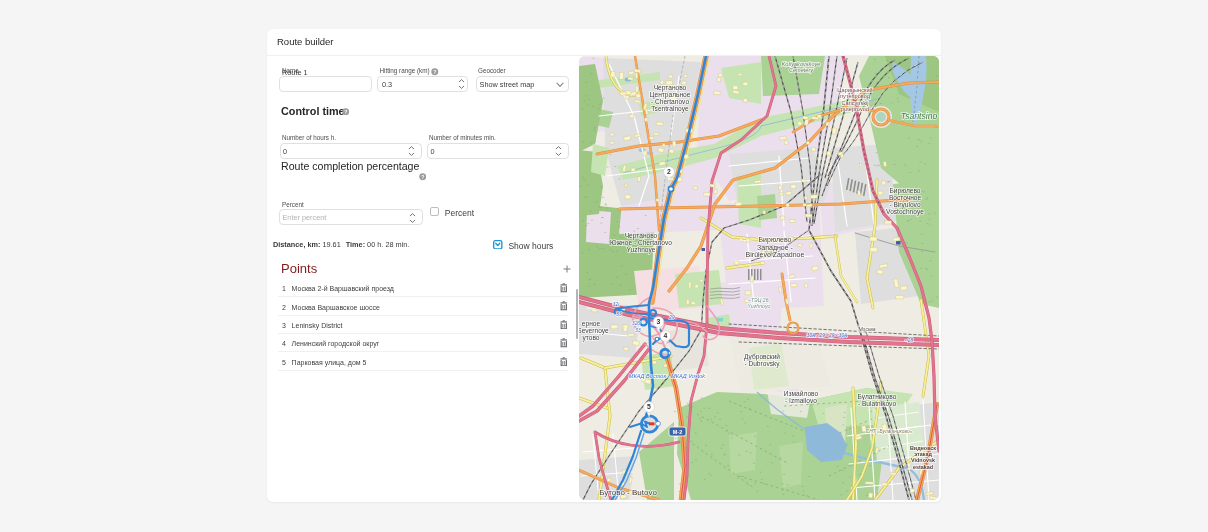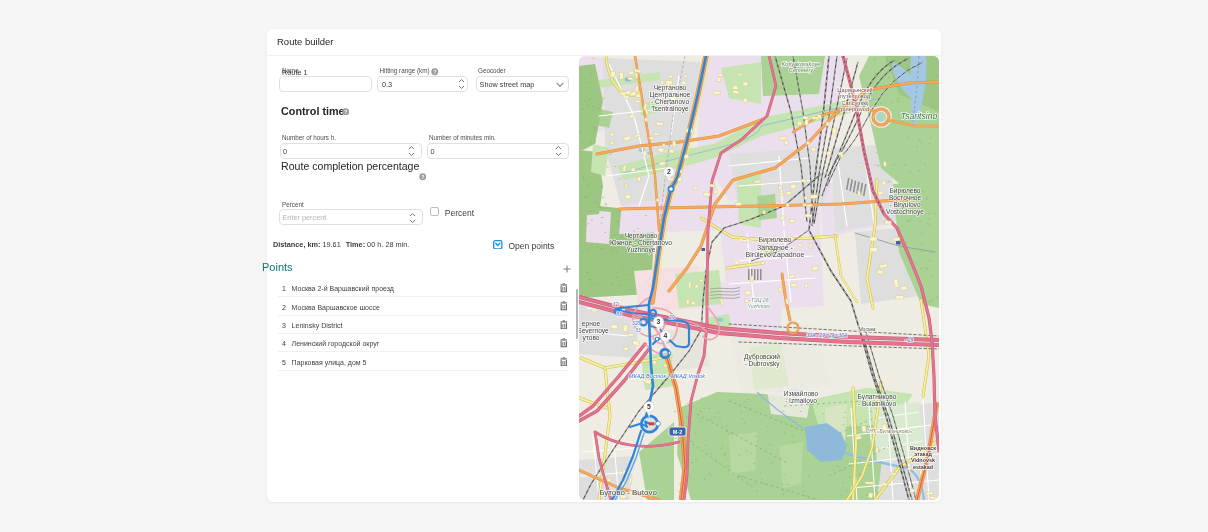--- a/index.html
+++ b/index.html
@@ -65,23 +65,23 @@
     <path d="M1.2,8.2 L3.5,10.4 L5.8,8.2" stroke="#6e6e6e" stroke-width="0.95" fill="none" stroke-linecap="round" stroke-linejoin="round"></path>
   </svg>
 <div style="position:absolute;left:430px;top:207.3px;width:8.6px;height:8.6px;border:1px solid #bdbdbd;border-radius:2px;background:#fff"></div>
 <div style="position:absolute;left:444.8px;top:208.3px;font-size:8.5px;color:#3c3c3c">Percent</div>
 
 <div style="position:absolute;left:273px;top:240.2px;font-size:7.3px;color:#3a3a3a"><b>Distance, km:</b> 19.61<span style="display:inline-block;width:5px"></span><b>Time:</b> 00 h. 28 min.</div>
 <svg style="position:absolute;left:493px;top:239.6px" width="9.5" height="9.5" viewBox="0 0 10 10">
     <rect x="0.7" y="0.7" width="8.6" height="8.6" rx="1.6" fill="#fff" stroke="#1b95d9" stroke-width="1.4"></rect>
     <path d="M2.9,3.5 L5,5.9 L7.1,3.5" stroke="#1b95d9" stroke-width="1.5" fill="none" stroke-linecap="round" stroke-linejoin="round"></path>
   </svg>
-<div style="position:absolute;left:508.4px;top:240.6px;font-size:8.5px;color:#3c3c3c">Open points</div>
+<div style="position:absolute;left:508.4px;top:240.6px;font-size:8.5px;color:#3c3c3c">Show hours</div>
 
-<div style="position:absolute;left:262px;top:260.5px;font-size:11px;font-weight:500;color:#0f766e">Points</div>
+<div style="position:absolute;left:281px;top:260.5px;font-size:13px;font-weight:500;color:#7f1d1d">Points</div>
 <svg style="position:absolute;left:562.5px;top:264.5px" width="8" height="8" viewBox="0 0 8 8">
     <path d="M4,0.5 L4,7.5 M0.5,4 L7.5,4" stroke="#7a7a7a" stroke-width="1"></path>
   </svg>
 <div style="position:absolute;left:278px;top:279.0px;width:290px;height:18.35px;border-bottom:1px solid #f0f0f0">
     <span style="position:absolute;left:4px;top:6.2px;font-size:7px;color:#3e3e3e">1</span>
     <span style="position:absolute;left:13.6px;top:6.2px;font-size:7px;color:#3e3e3e">Москва 2-й Варшавский проезд</span>
   </div>
 <svg style="position:absolute;left:560.3px;top:283.1px" width="7.5" height="9.5" viewBox="0 0 8 10">
     <path d="M2.8,0.8 L5.2,0.8" stroke="#5f5f66" stroke-width="1"></path>
     <path d="M0.5,2 L7.5,2" stroke="#5f5f66" stroke-width="1.2"></path>

